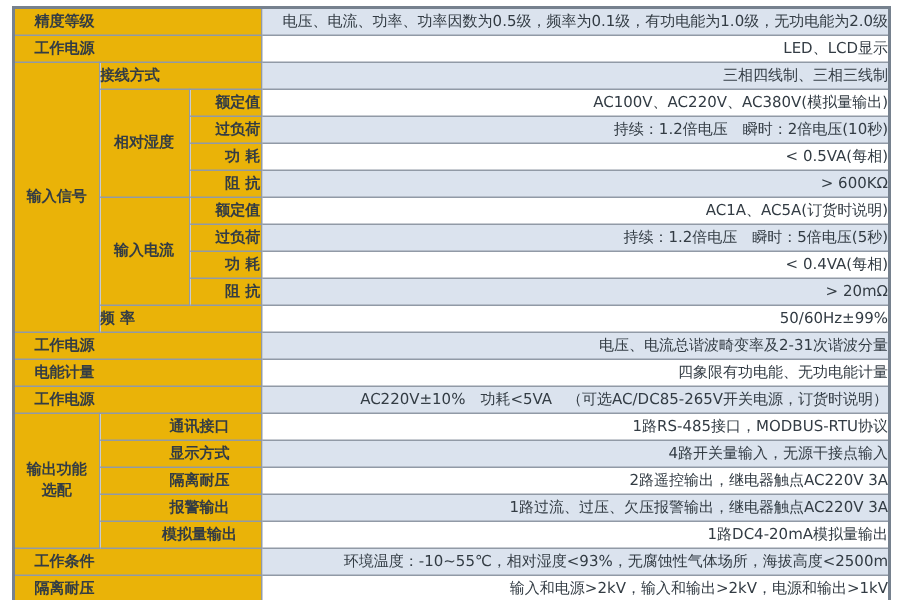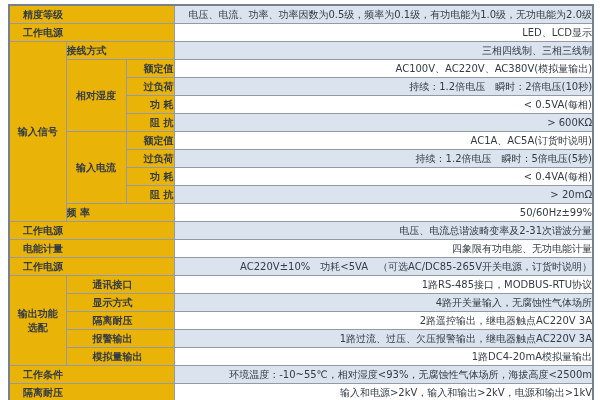--- a/index.html
+++ b/index.html
@@ -12,21 +12,21 @@
      white-space:nowrap;vertical-align:middle;height:17px;}
   
   td:not(.val){background:#eab308;font-weight:bold;}
   
   tbody tr:nth-child(odd) td.val{background:#dbe3ee;}
   tbody tr:nth-child(even) td.val{background:#ffffff;}
   .lab3{padding-left:13px;text-align:left;}
   .grp{text-align:center;}
   .grp .two-line{line-height:1.35;}
   .sub-center{text-align:left;}
-  .sub-left{padding-left:26px;text-align:left;}
+  .sub-left{padding-left:26px;text-align:center;}
   .c-small{padding-left:4px;text-align:right;}
   .val{padding-left:5px;text-align:right;font-weight:normal;}
 </style>
 </head>
 <body>
 
 <div class="wrap">
 <table class="spec">
 <colgroup>
   <col style="width:57px">
@@ -103,21 +103,21 @@
       <div class="two-line">
         <div>输出功能</div>
         <div>选配</div>
       </div>
     </td>
     <td class="sub-left" colspan="2">通讯接口</td>
     <td class="val">1路RS-485接口，MODBUS-RTU协议</td>
   </tr>
   <tr>
     <td class="sub-left" colspan="2">显示方式</td>
-    <td class="val">4路开关量输入，无腐蚀性气体场所</td>
+    <td class="val">4路开关量输入，无源干接点输入</td>
   </tr>
   <tr>
     <td class="sub-left" colspan="2">隔离耐压</td>
     <td class="val">2路遥控输出，继电器触点AC220V 3A</td>
   </tr>
   <tr>
     <td class="sub-left" colspan="2">报警输出</td>
     <td class="val">1路过流、过压、欠压报警输出，继电器触点AC220V 3A</td>
   </tr>
   <tr>

